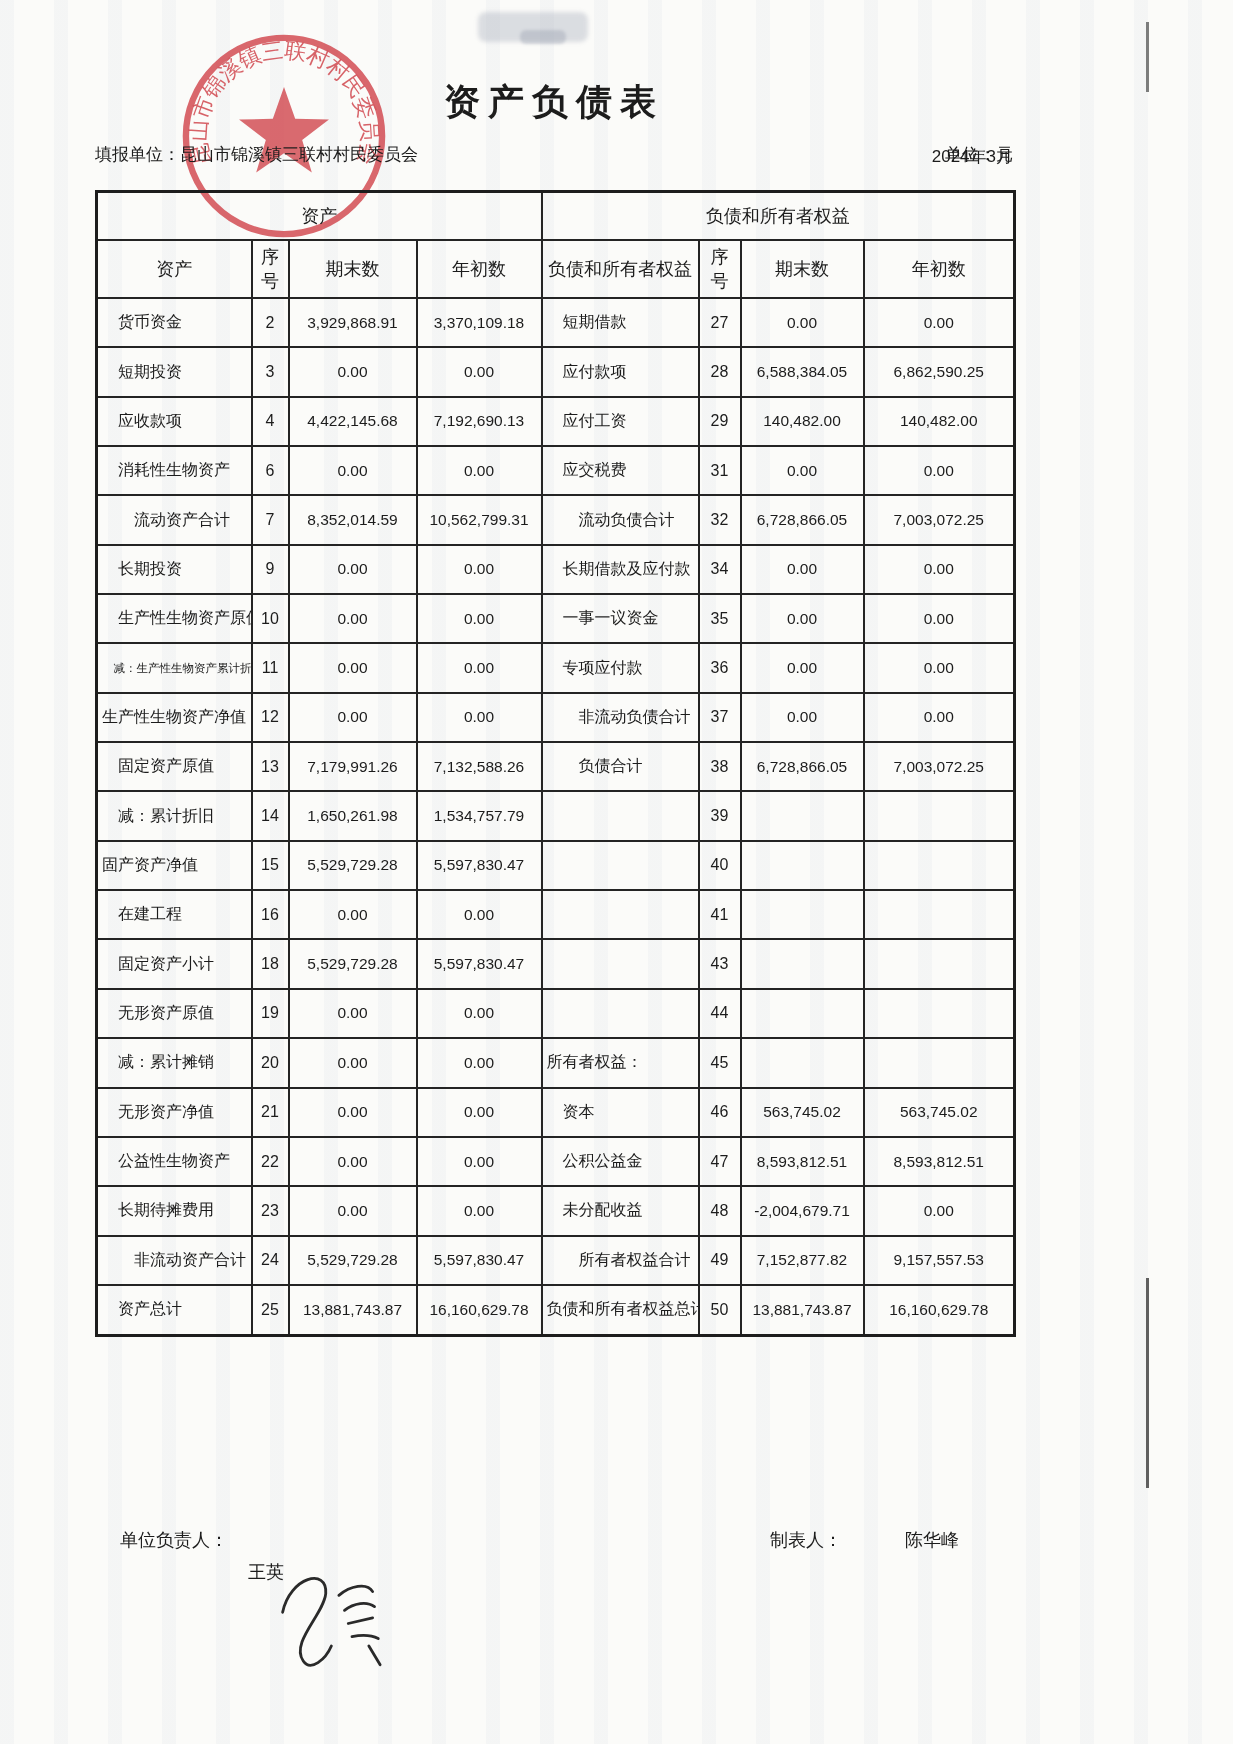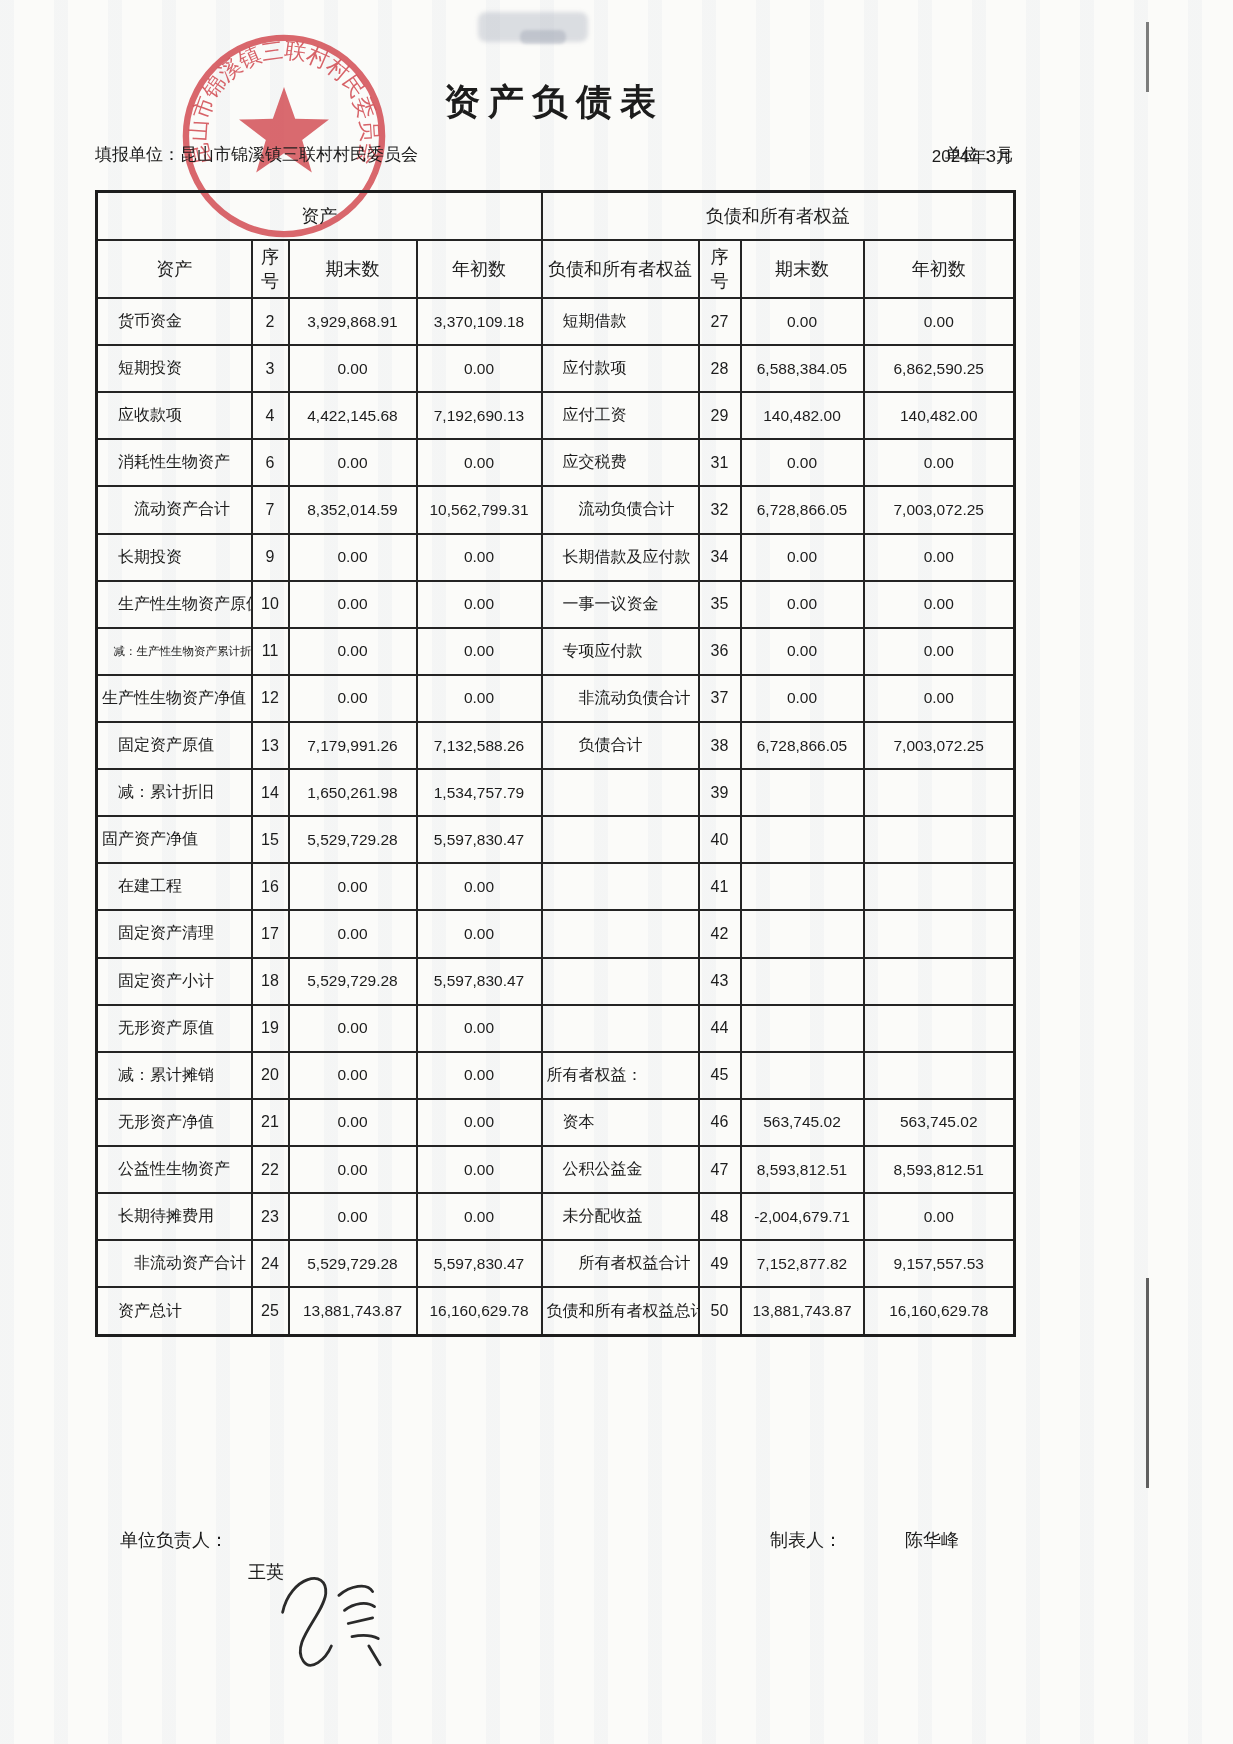--- a/index.html
+++ b/index.html
@@ -255,30 +255,20 @@
           <td class="c-label">　在建工程</td>
           <td class="c-seq">16</td>
           <td class="c-num">0.00</td>
           <td class="c-num">0.00</td>
           <td class="c-label"></td>
           <td class="c-seq">41</td>
           <td class="c-num"></td>
           <td class="c-num"></td>
         </tr>
         <tr>
-          <td class="c-label">　固定资产清理</td>
-          <td class="c-seq">17</td>
-          <td class="c-num">0.00</td>
-          <td class="c-num">0.00</td>
-          <td class="c-label"></td>
-          <td class="c-seq">42</td>
-          <td class="c-num"></td>
-          <td class="c-num"></td>
-        </tr>
-        <tr>
           <td class="c-label">　固定资产小计</td>
           <td class="c-seq">18</td>
           <td class="c-num">5,529,729.28</td>
           <td class="c-num">5,597,830.47</td>
           <td class="c-label"></td>
           <td class="c-seq">43</td>
           <td class="c-num"></td>
           <td class="c-num"></td>
         </tr>
         <tr>

